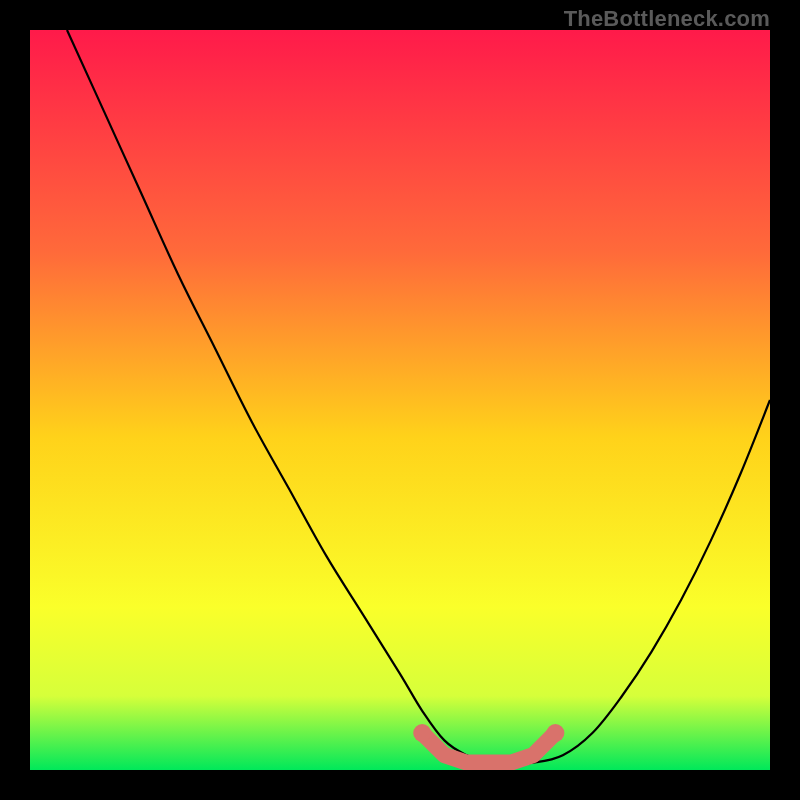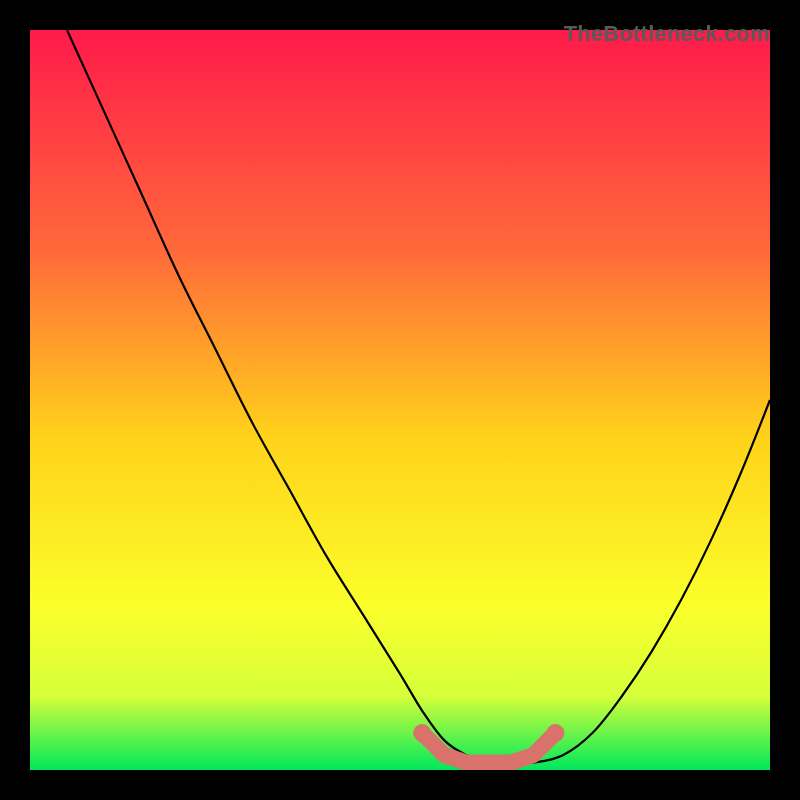--- a/index.html
+++ b/index.html
@@ -21,21 +21,21 @@
   }
   .plot-area {
     position: absolute;
     left: 0;
     top: 0;
     width: 740px;
     height: 740px;
   }
   .watermark {
     position: absolute;
-    top: 21px;
+    top: 6px;
     right: 30px;
     color: #5a5a5a;
     font-size: 22px;
     font-weight: 600;
     letter-spacing: 0.2px;
   }
   svg {
     display: block;
   }
 </style>

